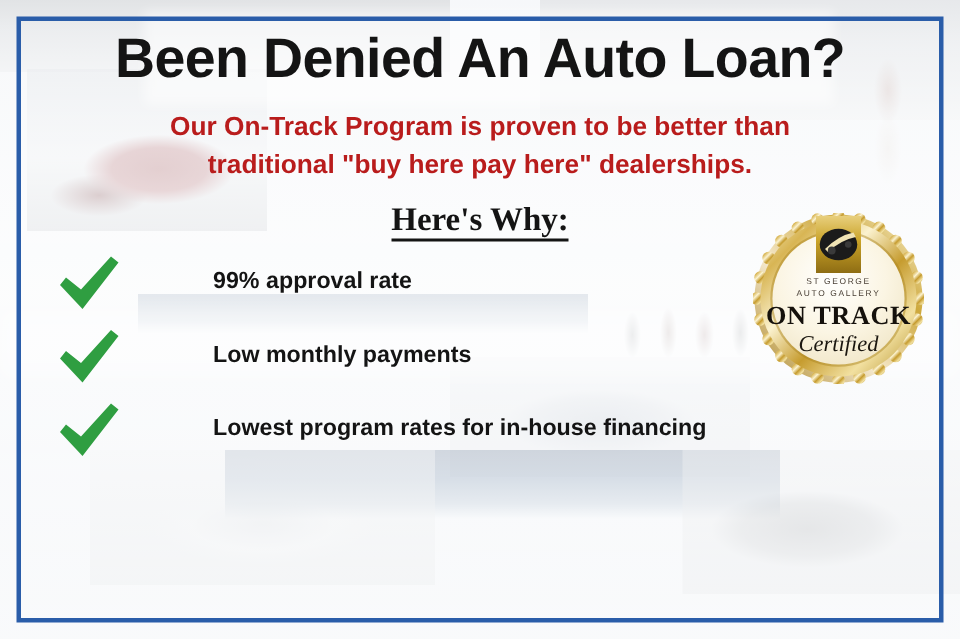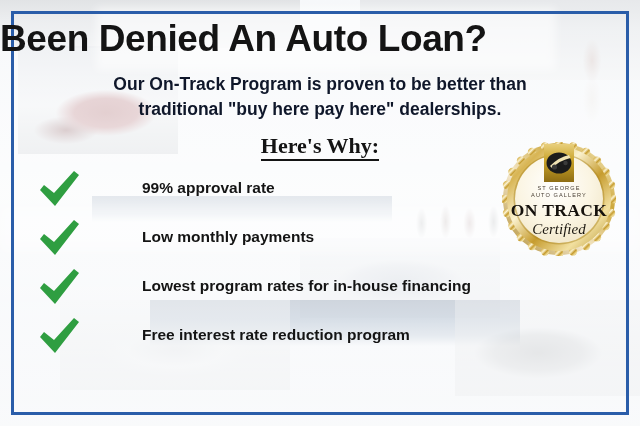--- a/index.html
+++ b/index.html
@@ -143,34 +143,34 @@
   }
 
   
   .content {
     position: absolute;
     inset: 0;
   }
   .headline {
     position: absolute;
     left: 0; right: 0; top: 18px;
-    text-align: left;
+    text-align: center;
     font-size: 37px;
     font-weight: 700;
     color: #141414;
     letter-spacing: -0.4px;
     white-space: nowrap;
   }
   .subhead {
     position: absolute;
     left: 70px; right: 70px; top: 72px;
     text-align: center;
     font-size: 17.5px;
     font-weight: 700;
-    color: #0f172a;
+    color: #b91c1c;
     line-height: 25px;
   }
   .subhead .line2 { display: block; }
 
   .heres-why {
     position: absolute;
     left: 0; right: 0; top: 133px;
     text-align: center;
     font-size: 22px;
     font-weight: 700;
@@ -270,26 +270,20 @@
       </div>
 
       <div class="bullet-row">
         <svg class="check-icon" viewBox="0 0 46 44">
           <path d="M4 24 L8 19 L18 27 L38 5 L43 9 L19 40 Z" fill="#2f9e41"></path>
         </svg>
         <span class="bullet-text">Lowest program rates for in-house financing</span>
       </div>
 
 
-      <div class="bullet-row">
-        <svg class="check-icon" viewBox="0 0 46 44">
-          <path d="M4 24 L8 19 L18 27 L38 5 L43 9 L19 40 Z" fill="#2f9e41"></path>
-        </svg>
-        <span class="bullet-text">Free interest rate reduction program</span>
-      </div>
 
     </div>
 
     <div class="seal">
       <svg width="114" height="114" viewBox="0 0 114 114">
         <defs>
           <linearGradient id="goldRing" x1="0" y1="0" x2="1" y2="1">
             <stop offset="0%" stop-color="#f7ecc2"></stop>
             <stop offset="18%" stop-color="#d8b554"></stop>
             <stop offset="38%" stop-color="#fbf2cf"></stop>

